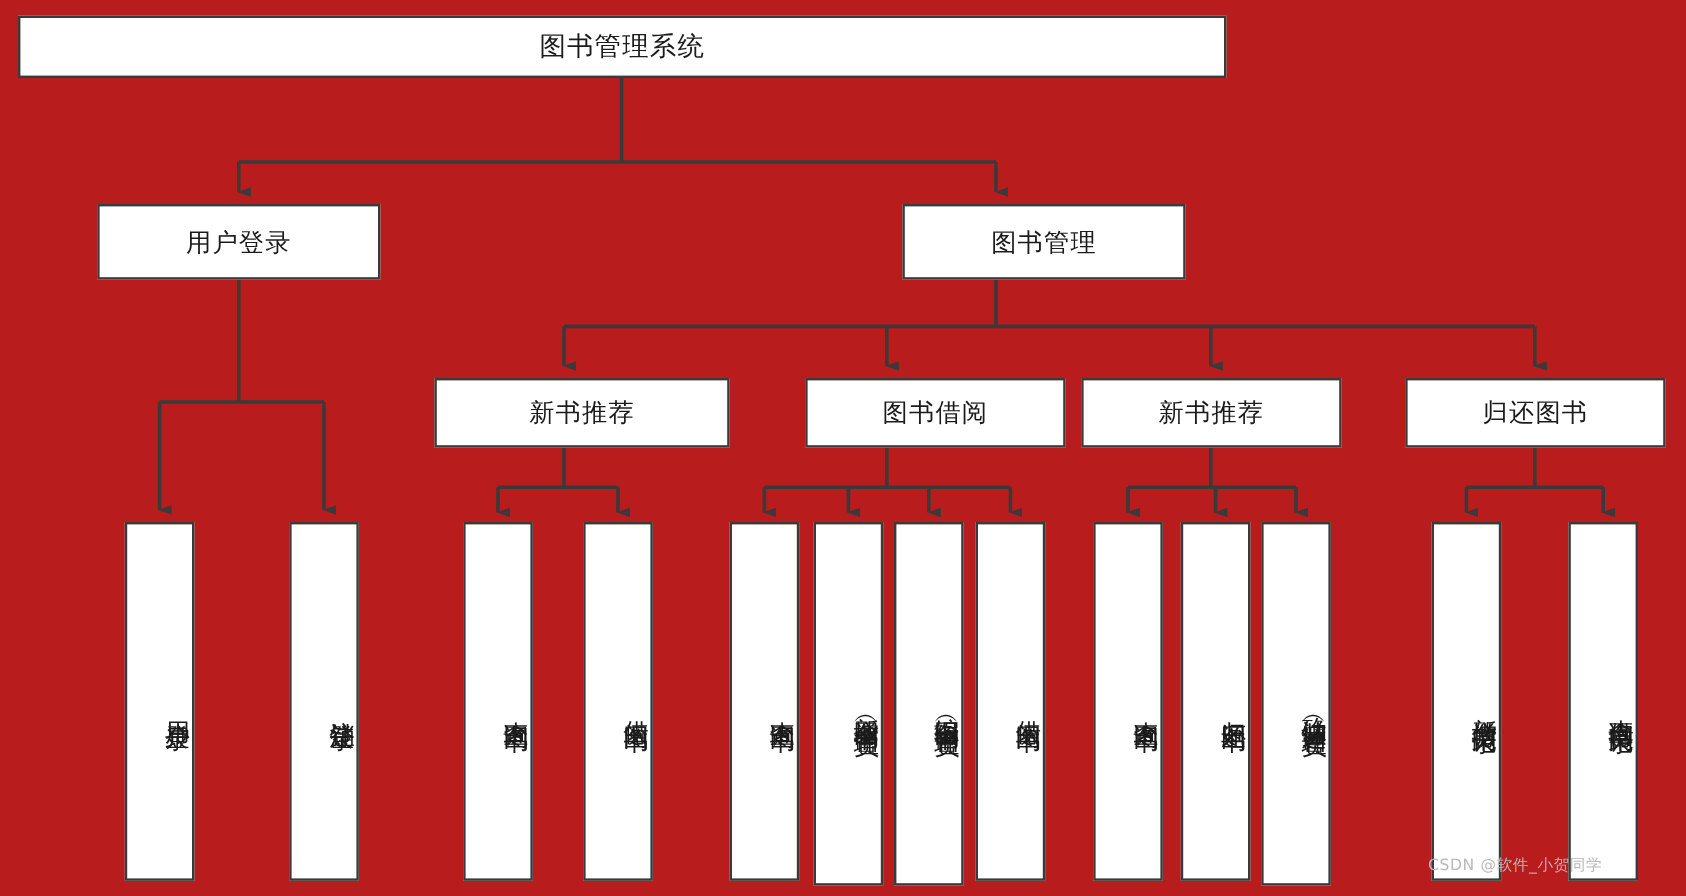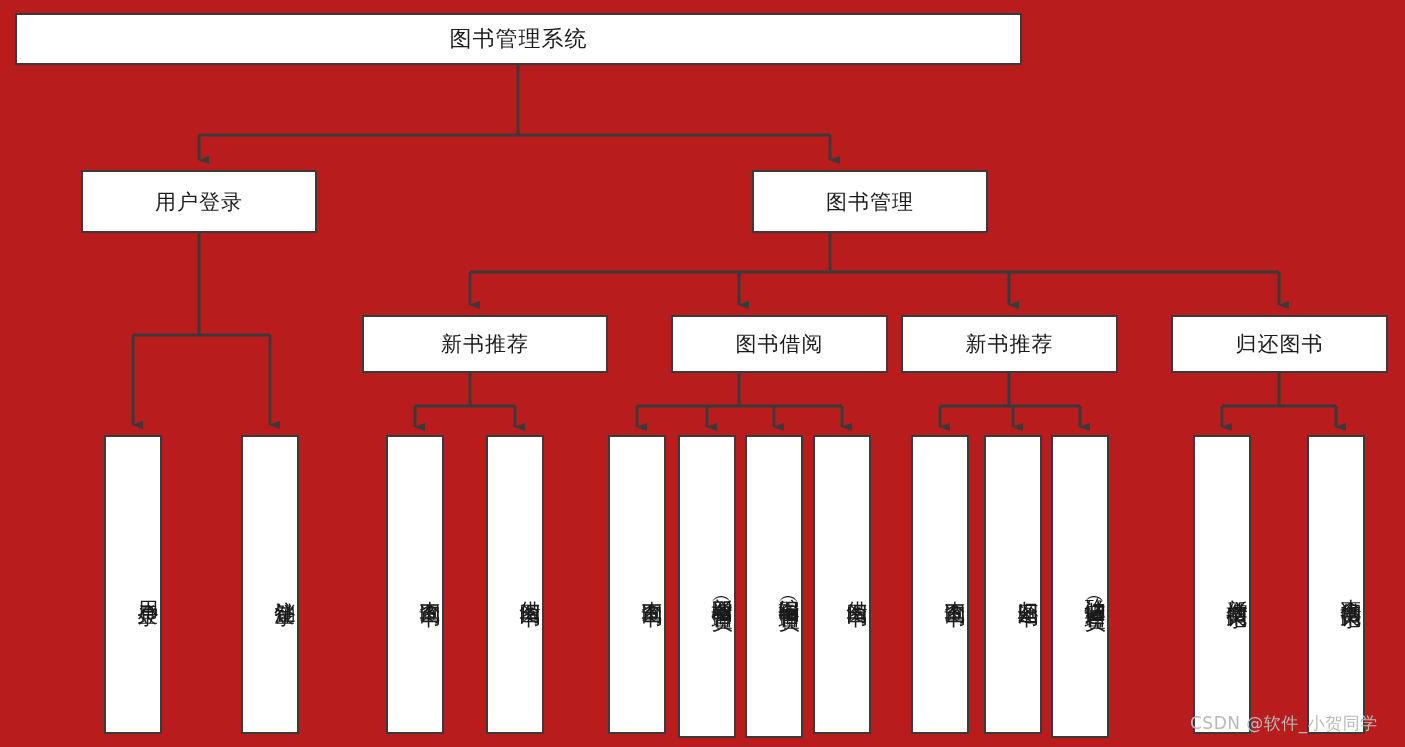--- a/index.html
+++ b/index.html
@@ -59,21 +59,21 @@
   }
   .node-v .vtext {
     writing-mode: vertical-rl;
     text-orientation: upright;
     display: block;
   }
   .watermark {
     position: absolute;
     left: 1190px;
     top: 712px;
-    font-size: 17px;
+    font-size: 13px;
     color: #b9b9b9;
     white-space: nowrap;
     letter-spacing: 0.5px;
   }
 </style>
 </head>
 <body style="background: rgb(255, 255, 255);">
 
 <div id="diagram-canvas" style="background: #b91c1c;">
 

